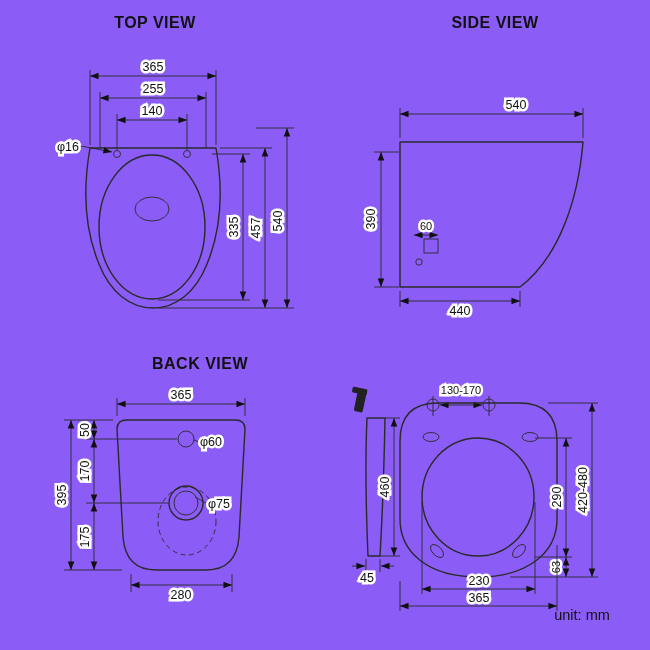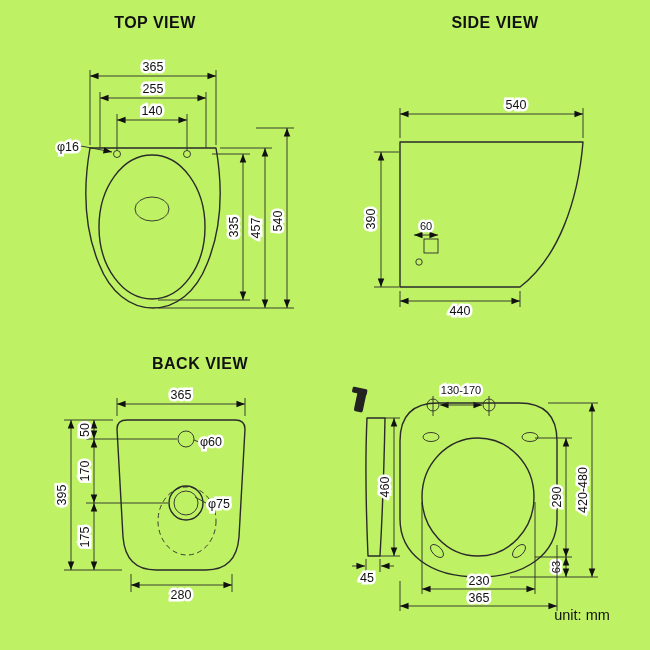--- a/index.html
+++ b/index.html
@@ -1,16 +1,16 @@
 <!DOCTYPE html>
 <html><head>
 <meta charset="utf-8">
 <style>
   html,body{margin:0;padding:0;background:#fff;}
-  .canvas{position:relative;width:650px;height:650px;background:#bef264;overflow:hidden;
+  .canvas{position:relative;width:650px;height:650px;background:#8b5cf6;overflow:hidden;
           font-family:"Liberation Sans","DejaVu Sans",sans-serif;}
   svg{display:block;}
   svg text{font-family:"Liberation Sans","DejaVu Sans",sans-serif;fill:#111;}
   .vtitle{font-size:16px;font-weight:bold;letter-spacing:.5px;}
   .dimtext{font-size:12.5px;paint-order:stroke;stroke:#ffffff;stroke-width:5px;}
   .small{font-size:11px;}
   .unit{font-size:14.5px;}
   .outline{fill:none;stroke:#2a2a2a;stroke-width:1.4;stroke-linejoin:round;}
   .thin{fill:none;stroke:#2a2a2a;stroke-width:0.9;}
   .dash{stroke-dasharray:5 3.5;}

